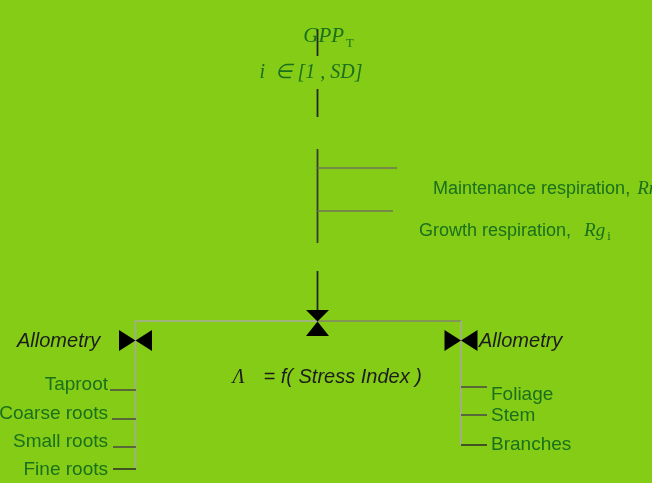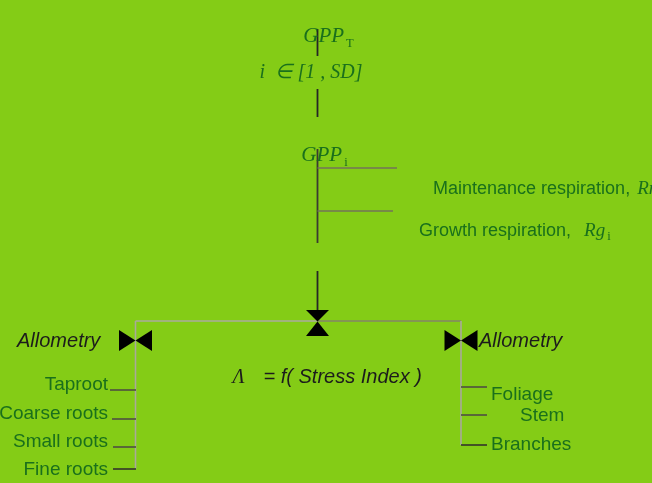--- a/index.html
+++ b/index.html
@@ -94,23 +94,20 @@
     </g>
   </svg>
 
   <div class="abs math center-x" style="left:318px; top:1px;">
     <span>GPP</span><sub>T</sub>
   </div>
 
   <div class="abs math center-x" style="left:311px; top:60px; font-size:20px;">i  ∈ [1 , SD]</div>
 
 
-  <div class="abs math center-x" style="left:314px; top:120px;">
-    <span>GPP</span><sub>i</sub>
-  </div>
 
   <div class="abs resp" style="left:413px; top:158px;">
     <span>Maintenance respiration,</span><span class="mvar">Rm</span>
   </div>
 
   <div class="abs resp" style="left:399px; top:200px;">
     <span>Growth respiration,</span><span class="mvar mvar-wide">Rg</span><sub>i</sub>
   </div>
 
 
@@ -123,17 +120,17 @@
 
   <div>
     <div class="abs gsans" style="right:544px; top:374px;">Taproot</div>
     <div class="abs gsans" style="right:544px; top:403px;">Coarse roots</div>
     <div class="abs gsans" style="right:544px; top:431px;">Small roots</div>
     <div class="abs gsans" style="right:544px; top:459px;">Fine roots</div>
   </div>
 
   <div>
     <div class="abs gsans" style="left:491px; top:376px;margin-top:8px;">Foliage</div>
-    <div class="abs gsans" style="left:491px; top:405px;margin-left:29px;">Stem</div>
+    <div class="abs gsans" style="left:491px; top:405px;">Stem</div>
     <div class="abs gsans" style="left:491px; top:434px;">Branches</div>
   </div>
 
 </div>
 
 </body></html>

